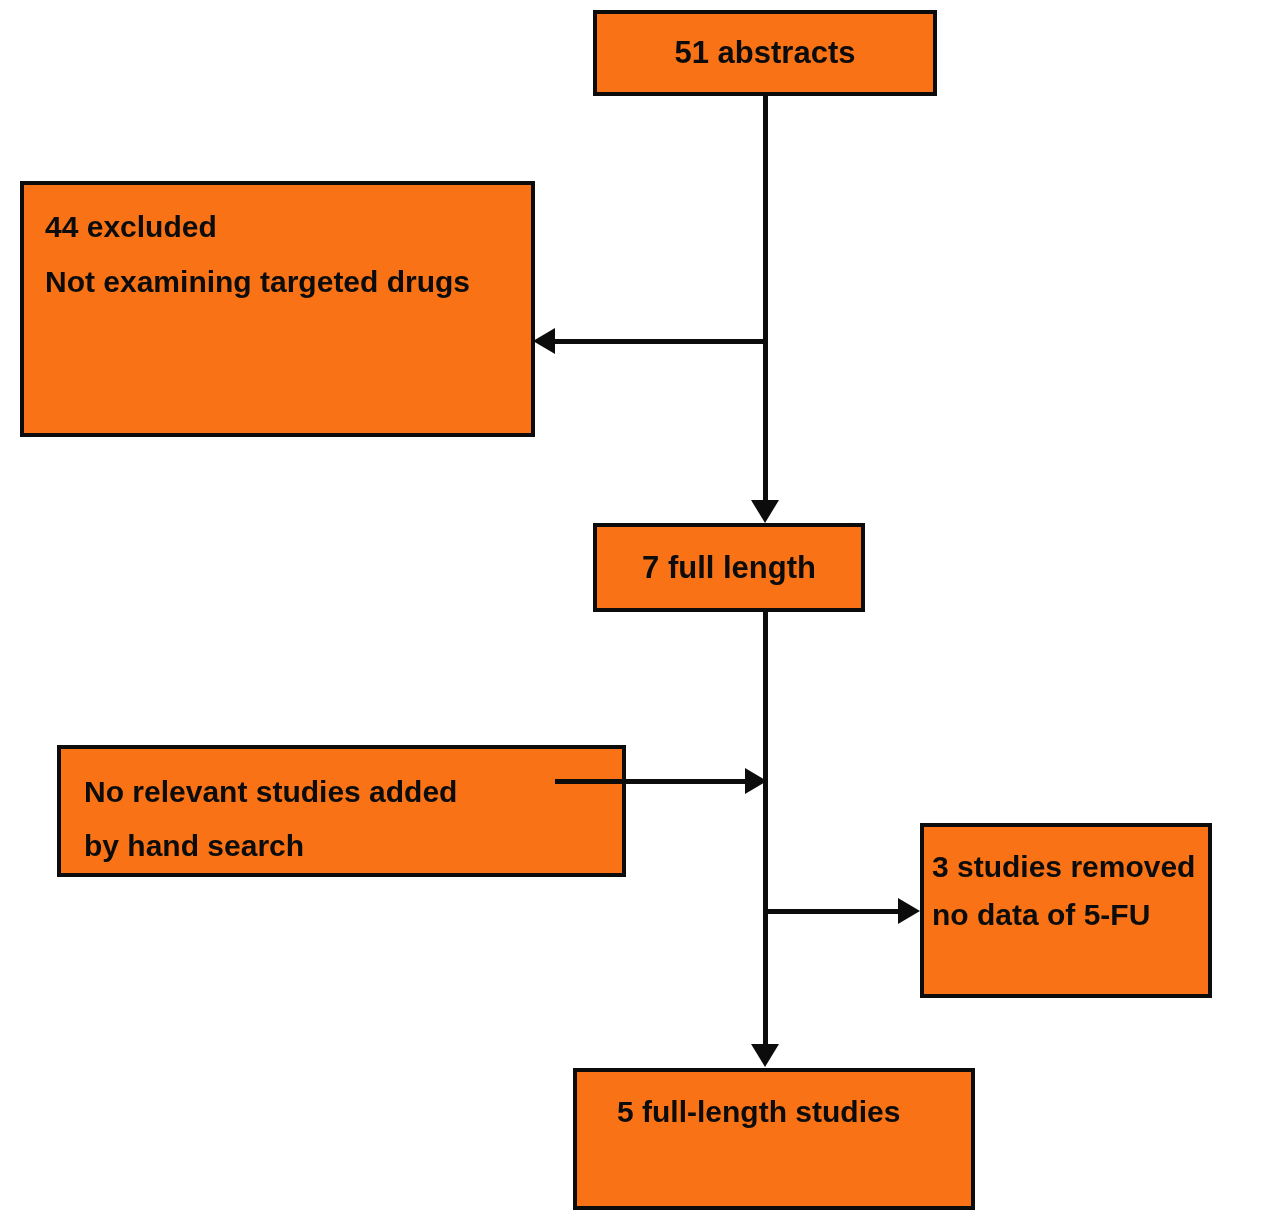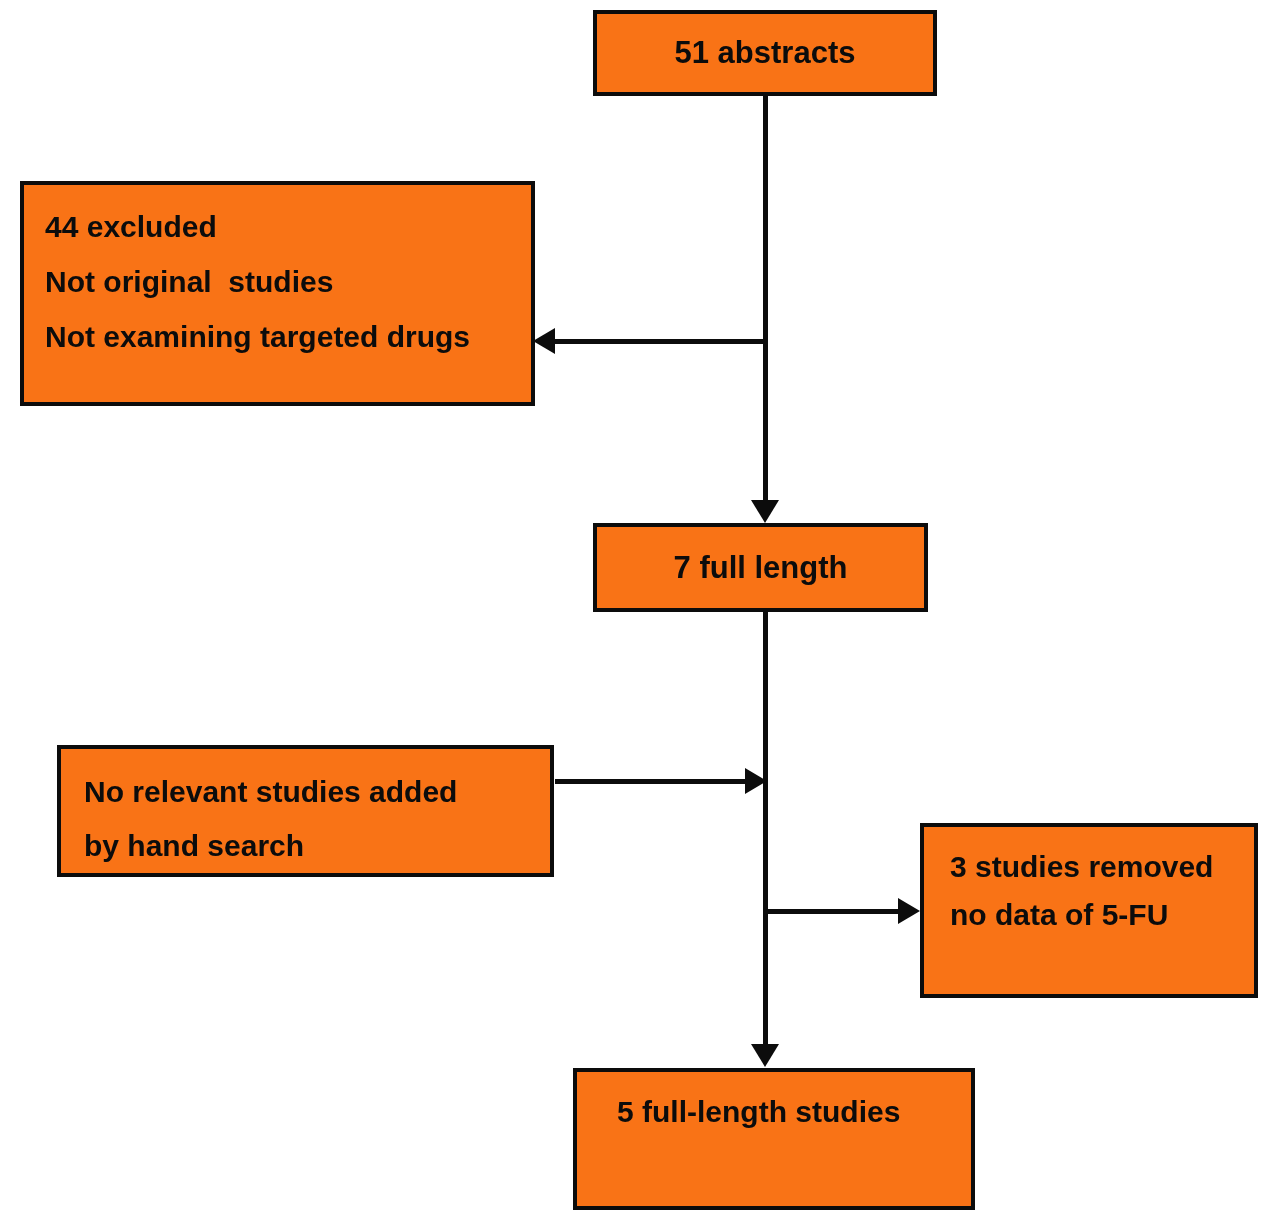--- a/index.html
+++ b/index.html
@@ -55,26 +55,26 @@
     border-right: 22px solid #0c0c0c;
   }
   .arrowhead.right {
     border-top: 13px solid transparent;
     border-bottom: 13px solid transparent;
     border-left: 22px solid #0c0c0c;
   }
 
   
   #box-abstracts   { left: 593px; top: 10px;   width: 344px; height: 86px; }
-  #box-excluded    { left: 20px;  top: 181px;  width: 515px; height: 225px; padding: 14px 10px 0 21px; }
+  #box-excluded    { left: 20px;  top: 181px;  width: 515px; height: 256px; padding: 14px 10px 0 21px; }
   #box-excluded .line-text    { line-height: 55px; }
-  #box-full-length { left: 593px; top: 523px;  width: 335px; height: 89px; }
-  #box-hand-search { left: 57px;  top: 745px;  width: 497px; height: 132px; padding: 16px 10px 0 23px; }
+  #box-full-length { left: 593px; top: 523px;  width: 272px; height: 89px; }
+  #box-hand-search { left: 57px;  top: 745px;  width: 569px; height: 132px; padding: 16px 10px 0 23px; }
   #box-hand-search .line-text { line-height: 54px; }
-  #box-removed     { left: 920px; top: 823px;  width: 338px; height: 175px; padding: 16px 10px 0 26px; }
+  #box-removed     { left: 920px; top: 823px;  width: 292px; height: 175px; padding: 16px 10px 0 8px; }
   #box-removed .line-text     { line-height: 48px; }
   #box-included    { left: 573px; top: 1068px; width: 402px; height: 142px; padding: 12px 10px 0 40px; }
   #box-included .line-text    { line-height: 56px; }
 
   
   #vline-abstracts-to-full   { left: 763px; top: 96px;  width: 5px;   height: 408px; }
   #arrow-into-full-length    { left: 751px; top: 500px; }
   #hline-to-excluded         { left: 555px; top: 339px; width: 210px; height: 5px; }
   #arrow-into-excluded       { left: 533px; top: 328px; }
   #vline-full-to-included    { left: 763px; top: 612px; width: 5px;   height: 433px; }
@@ -94,21 +94,20 @@
   </div>
 
   <div class="connector" id="vline-abstracts-to-full"></div>
   <div class="arrowhead down" id="arrow-into-full-length"></div>
 
   <div class="connector" id="hline-to-excluded"></div>
   <div class="arrowhead left" id="arrow-into-excluded"></div>
 
   <div class="box" id="box-excluded">
     <span class="line-text">44 excluded</span>
-    <span class="line-text">Not original  studies</span>
     <span class="line-text">Not examining targeted drugs</span>
   </div>
 
   <div class="box centered" id="box-full-length">
     <span class="line-text" style="font-size:31px;">7 full length</span>
   </div>
 
   <div class="connector" id="vline-full-to-included"></div>
   <div class="arrowhead down" id="arrow-into-included"></div>
 

